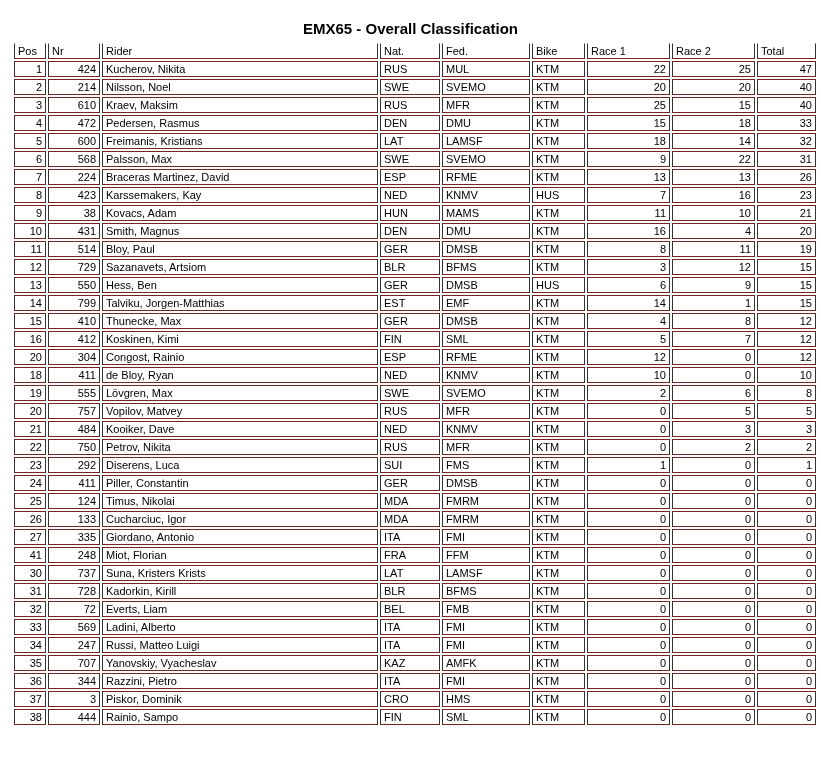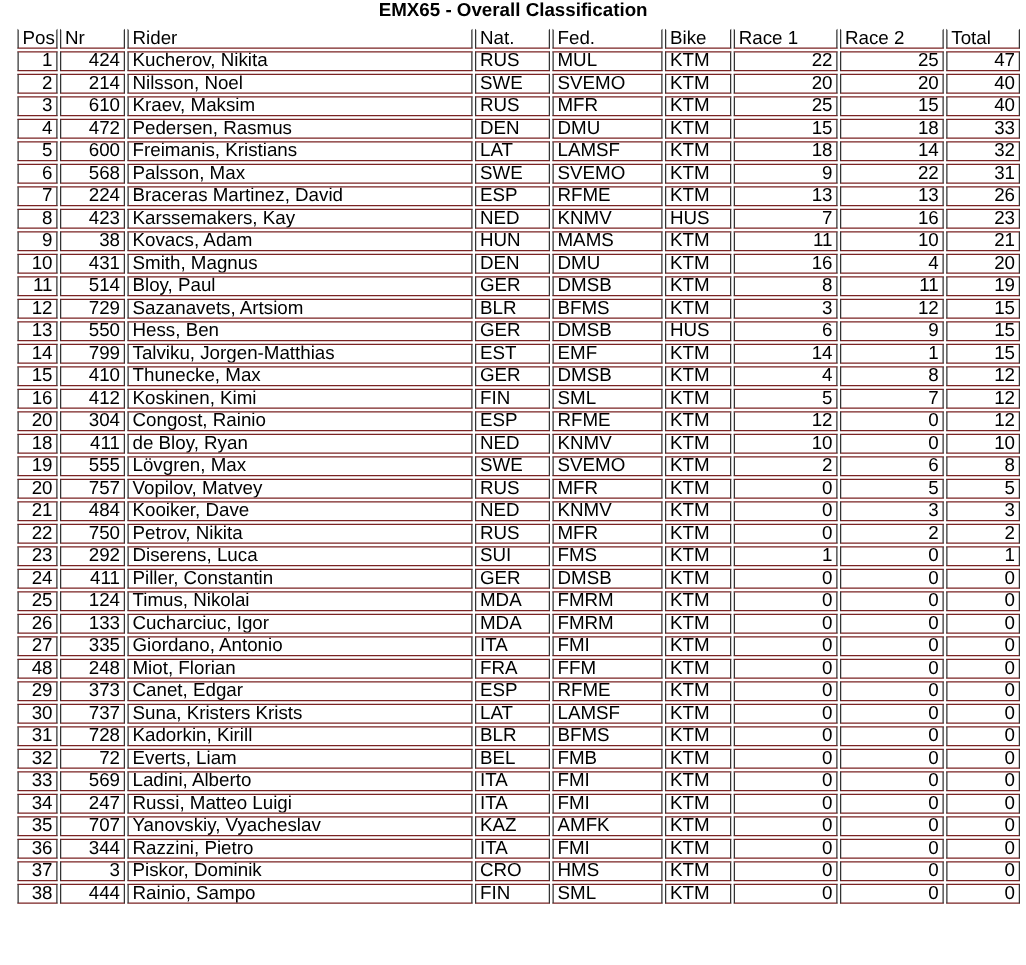--- a/index.html
+++ b/index.html
@@ -13,30 +13,30 @@
   .page {
     width: 821px;
     height: 772px;
     overflow: hidden;
   }
   .title {
     text-align: center;
     font-weight: bold;
     font-size: 15px;
     line-height: 18px;
-    margin: 0 0 3px 0;
+    margin: 20px 0 3px 0;
     letter-spacing: 0px;
   }
   table.results {
     border-collapse: separate;
     border-spacing: 2px;
     table-layout: fixed;
     width: 806px;
     margin-left: 12px;
-    font-size: 15px;
+    font-size: 11px;
   }
   table.results th,
   table.results td {
     box-sizing: border-box;
     border-top: 1px solid #7a2323;
     border-bottom: 1px solid #7a2323;
     border-left: 1px solid #333333;
     border-right: 1px solid #333333;
     padding: 0 3px;
     height: 15px;
@@ -376,36 +376,25 @@
           <td class="ar">335</td>
           <td class="al">Giordano, Antonio</td>
           <td class="al">ITA</td>
           <td class="al">FMI</td>
           <td class="al">KTM</td>
           <td class="ar">0</td>
           <td class="ar">0</td>
           <td class="ar">0</td>
         </tr>
         <tr>
-          <td class="ar">48</td>
+          <td class="ar">41</td>
           <td class="ar">248</td>
           <td class="al">Miot, Florian</td>
           <td class="al">FRA</td>
           <td class="al">FFM</td>
-          <td class="al">KTM</td>
-          <td class="ar">0</td>
-          <td class="ar">0</td>
-          <td class="ar">0</td>
-        </tr>
-        <tr>
-          <td class="ar">29</td>
-          <td class="ar">373</td>
-          <td class="al">Canet, Edgar</td>
-          <td class="al">ESP</td>
-          <td class="al">RFME</td>
           <td class="al">KTM</td>
           <td class="ar">0</td>
           <td class="ar">0</td>
           <td class="ar">0</td>
         </tr>
         <tr>
           <td class="ar">30</td>
           <td class="ar">737</td>
           <td class="al">Suna, Kristers Krists</td>
           <td class="al">LAT</td>

